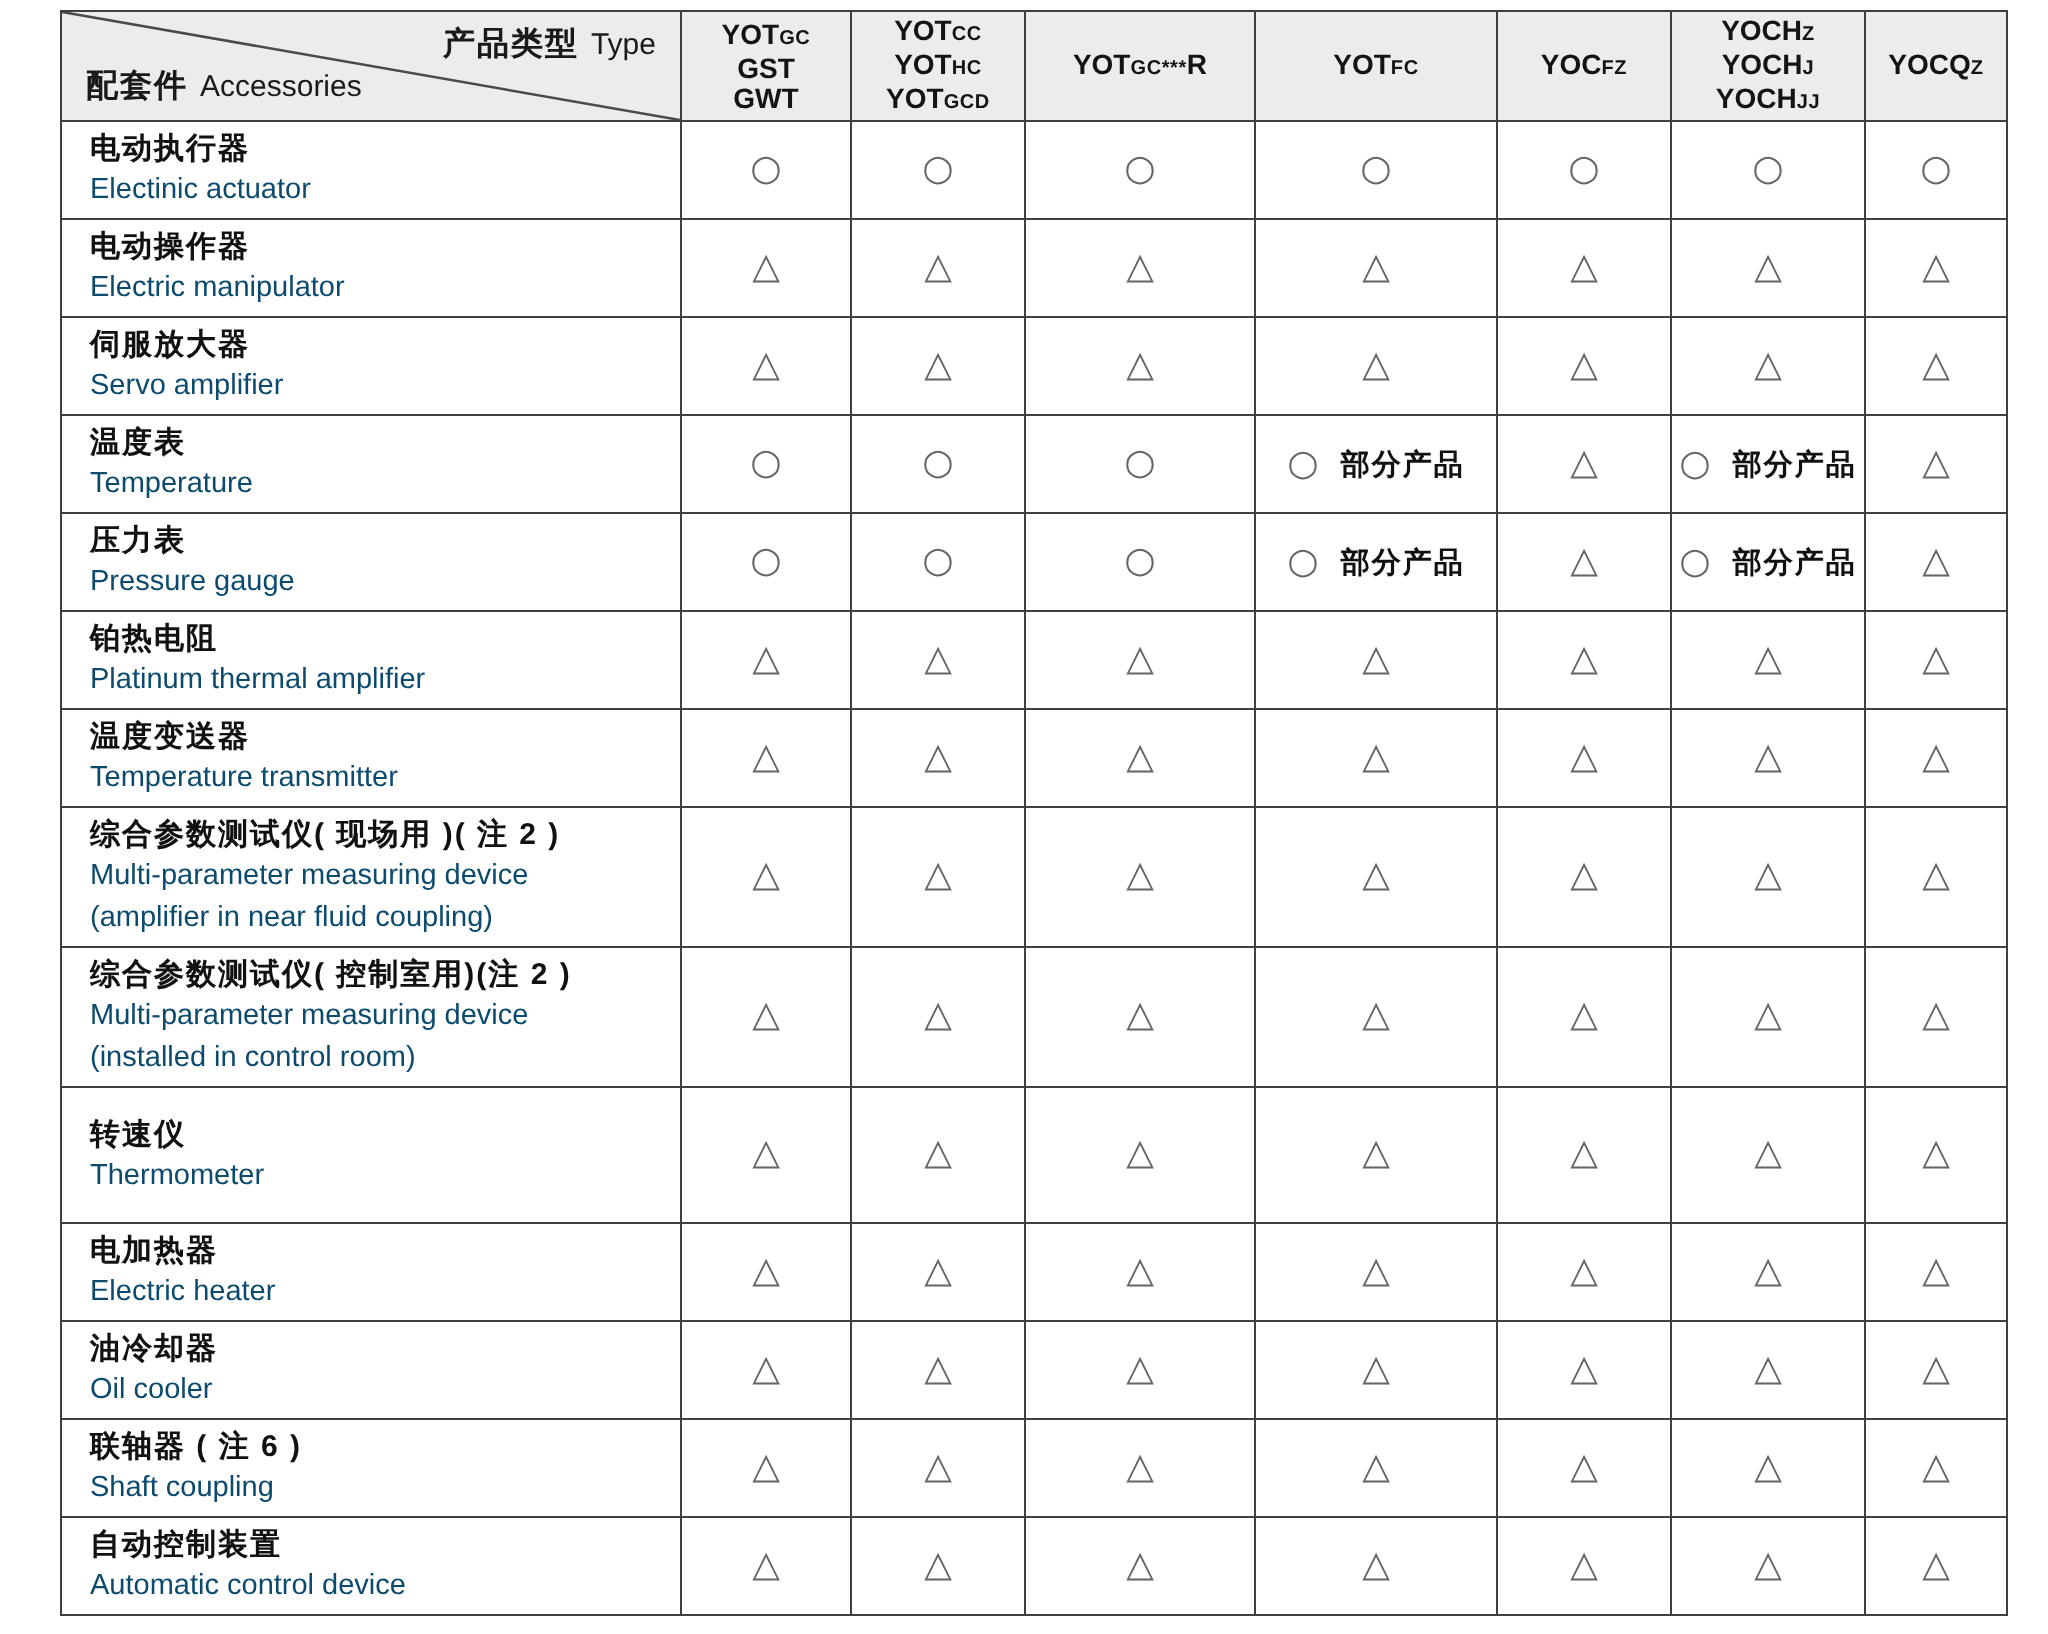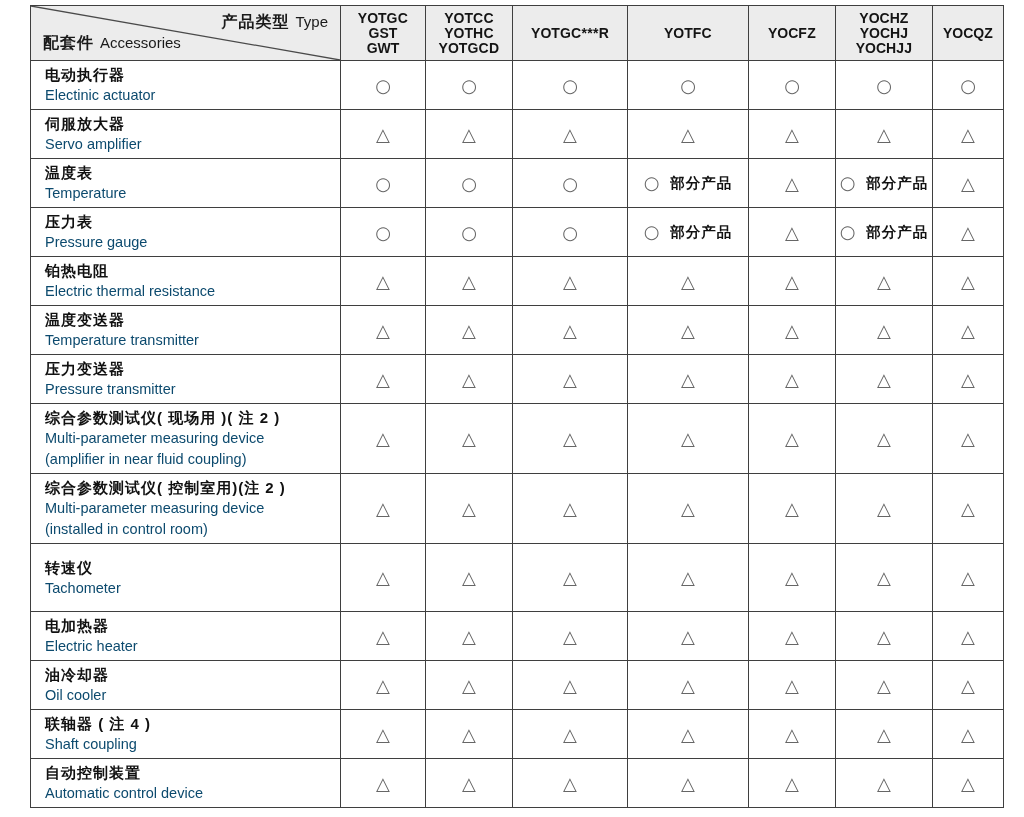--- a/index.html
+++ b/index.html
@@ -47,21 +47,21 @@
 
   th.col-head{
     background:#ececec;
     font-weight:bold;
     font-size:14px;
     text-align:center;
     line-height:15px;
     color:#141414;
   }
   .head-line{white-space:nowrap;}
-  .seg-small{font-size:14px;letter-spacing:0.3px;}
+  .seg-small{font-size:10px;letter-spacing:0.3px;}
 
   td.label-cell{
     text-align:left;
     padding-left:14px;
     padding-top:3px;padding-bottom:3px;
     background:#ffffff;
     margin-top:36px;
   }
   .zh{
     font-weight:bold;
@@ -158,20 +158,33 @@
           <td class="sym-cell"><span class="sym">○</span></td>
           <td class="sym-cell"><span class="sym">○</span></td>
           <td class="sym-cell"><span class="sym">○</span></td>
           <td class="sym-cell"><span class="sym">○</span></td>
           <td class="sym-cell"><span class="sym">○</span></td>
           <td class="sym-cell"><span class="sym">○</span></td>
           <td class="sym-cell"><span class="sym">○</span></td>
         </tr>
         <tr>
           <td class="label-cell">
+            <div class="zh">电动操作器</div>
+            <div class="en">Electric manipulator</div>
+          </td>
+          <td class="sym-cell"><span class="sym">△</span></td>
+          <td class="sym-cell"><span class="sym">△</span></td>
+          <td class="sym-cell"><span class="sym">△</span></td>
+          <td class="sym-cell"><span class="sym">△</span></td>
+          <td class="sym-cell"><span class="sym">△</span></td>
+          <td class="sym-cell"><span class="sym">△</span></td>
+          <td class="sym-cell"><span class="sym">△</span></td>
+        </tr>
+        <tr>
+          <td class="label-cell">
             <div class="zh">伺服放大器</div>
             <div class="en">Servo amplifier</div>
           </td>
           <td class="sym-cell"><span class="sym">△</span></td>
           <td class="sym-cell"><span class="sym">△</span></td>
           <td class="sym-cell"><span class="sym">△</span></td>
           <td class="sym-cell"><span class="sym">△</span></td>
           <td class="sym-cell"><span class="sym">△</span></td>
           <td class="sym-cell"><span class="sym">△</span></td>
           <td class="sym-cell"><span class="sym">△</span></td>
@@ -198,47 +211,34 @@
           <td class="sym-cell"><span class="sym">○</span></td>
           <td class="sym-cell"><span class="sym">○</span></td>
           <td class="sym-cell"><span class="sym">○</span><span class="note">部分产品</span></td>
           <td class="sym-cell"><span class="sym">△</span></td>
           <td class="sym-cell"><span class="sym">○</span><span class="note">部分产品</span></td>
           <td class="sym-cell"><span class="sym">△</span></td>
         </tr>
         <tr>
           <td class="label-cell">
             <div class="zh">铂热电阻</div>
-            <div class="en">Electric thermal resistance</div>
+            <div class="en">Platinum thermal amplifier</div>
           </td>
           <td class="sym-cell"><span class="sym">△</span></td>
           <td class="sym-cell"><span class="sym">△</span></td>
           <td class="sym-cell"><span class="sym">△</span></td>
           <td class="sym-cell"><span class="sym">△</span></td>
           <td class="sym-cell"><span class="sym">△</span></td>
           <td class="sym-cell"><span class="sym">△</span></td>
           <td class="sym-cell"><span class="sym">△</span></td>
         </tr>
         <tr>
           <td class="label-cell">
             <div class="zh">温度变送器</div>
             <div class="en">Temperature transmitter</div>
-          </td>
-          <td class="sym-cell"><span class="sym">△</span></td>
-          <td class="sym-cell"><span class="sym">△</span></td>
-          <td class="sym-cell"><span class="sym">△</span></td>
-          <td class="sym-cell"><span class="sym">△</span></td>
-          <td class="sym-cell"><span class="sym">△</span></td>
-          <td class="sym-cell"><span class="sym">△</span></td>
-          <td class="sym-cell"><span class="sym">△</span></td>
-        </tr>
-        <tr>
-          <td class="label-cell">
-            <div class="zh">压力变送器</div>
-            <div class="en">Pressure transmitter</div>
           </td>
           <td class="sym-cell"><span class="sym">△</span></td>
           <td class="sym-cell"><span class="sym">△</span></td>
           <td class="sym-cell"><span class="sym">△</span></td>
           <td class="sym-cell"><span class="sym">△</span></td>
           <td class="sym-cell"><span class="sym">△</span></td>
           <td class="sym-cell"><span class="sym">△</span></td>
           <td class="sym-cell"><span class="sym">△</span></td>
         </tr>
         <tr>
@@ -265,21 +265,21 @@
           <td class="sym-cell"><span class="sym">△</span></td>
           <td class="sym-cell"><span class="sym">△</span></td>
           <td class="sym-cell"><span class="sym">△</span></td>
           <td class="sym-cell"><span class="sym">△</span></td>
           <td class="sym-cell"><span class="sym">△</span></td>
           <td class="sym-cell"><span class="sym">△</span></td>
         </tr>
         <tr>
           <td class="label-cell">
             <div class="zh">转速仪</div>
-            <div class="en">Tachometer</div>
+            <div class="en">Thermometer</div>
           </td>
           <td class="sym-cell"><span class="sym">△</span></td>
           <td class="sym-cell"><span class="sym">△</span></td>
           <td class="sym-cell"><span class="sym">△</span></td>
           <td class="sym-cell"><span class="sym">△</span></td>
           <td class="sym-cell"><span class="sym">△</span></td>
           <td class="sym-cell"><span class="sym">△</span></td>
           <td class="sym-cell"><span class="sym">△</span></td>
         </tr>
         <tr>
@@ -303,21 +303,21 @@
           <td class="sym-cell"><span class="sym">△</span></td>
           <td class="sym-cell"><span class="sym">△</span></td>
           <td class="sym-cell"><span class="sym">△</span></td>
           <td class="sym-cell"><span class="sym">△</span></td>
           <td class="sym-cell"><span class="sym">△</span></td>
           <td class="sym-cell"><span class="sym">△</span></td>
           <td class="sym-cell"><span class="sym">△</span></td>
         </tr>
         <tr>
           <td class="label-cell">
-            <div class="zh">联轴器 ( 注 4 )</div>
+            <div class="zh">联轴器 ( 注 6 )</div>
             <div class="en">Shaft coupling</div>
           </td>
           <td class="sym-cell"><span class="sym">△</span></td>
           <td class="sym-cell"><span class="sym">△</span></td>
           <td class="sym-cell"><span class="sym">△</span></td>
           <td class="sym-cell"><span class="sym">△</span></td>
           <td class="sym-cell"><span class="sym">△</span></td>
           <td class="sym-cell"><span class="sym">△</span></td>
           <td class="sym-cell"><span class="sym">△</span></td>
         </tr>

